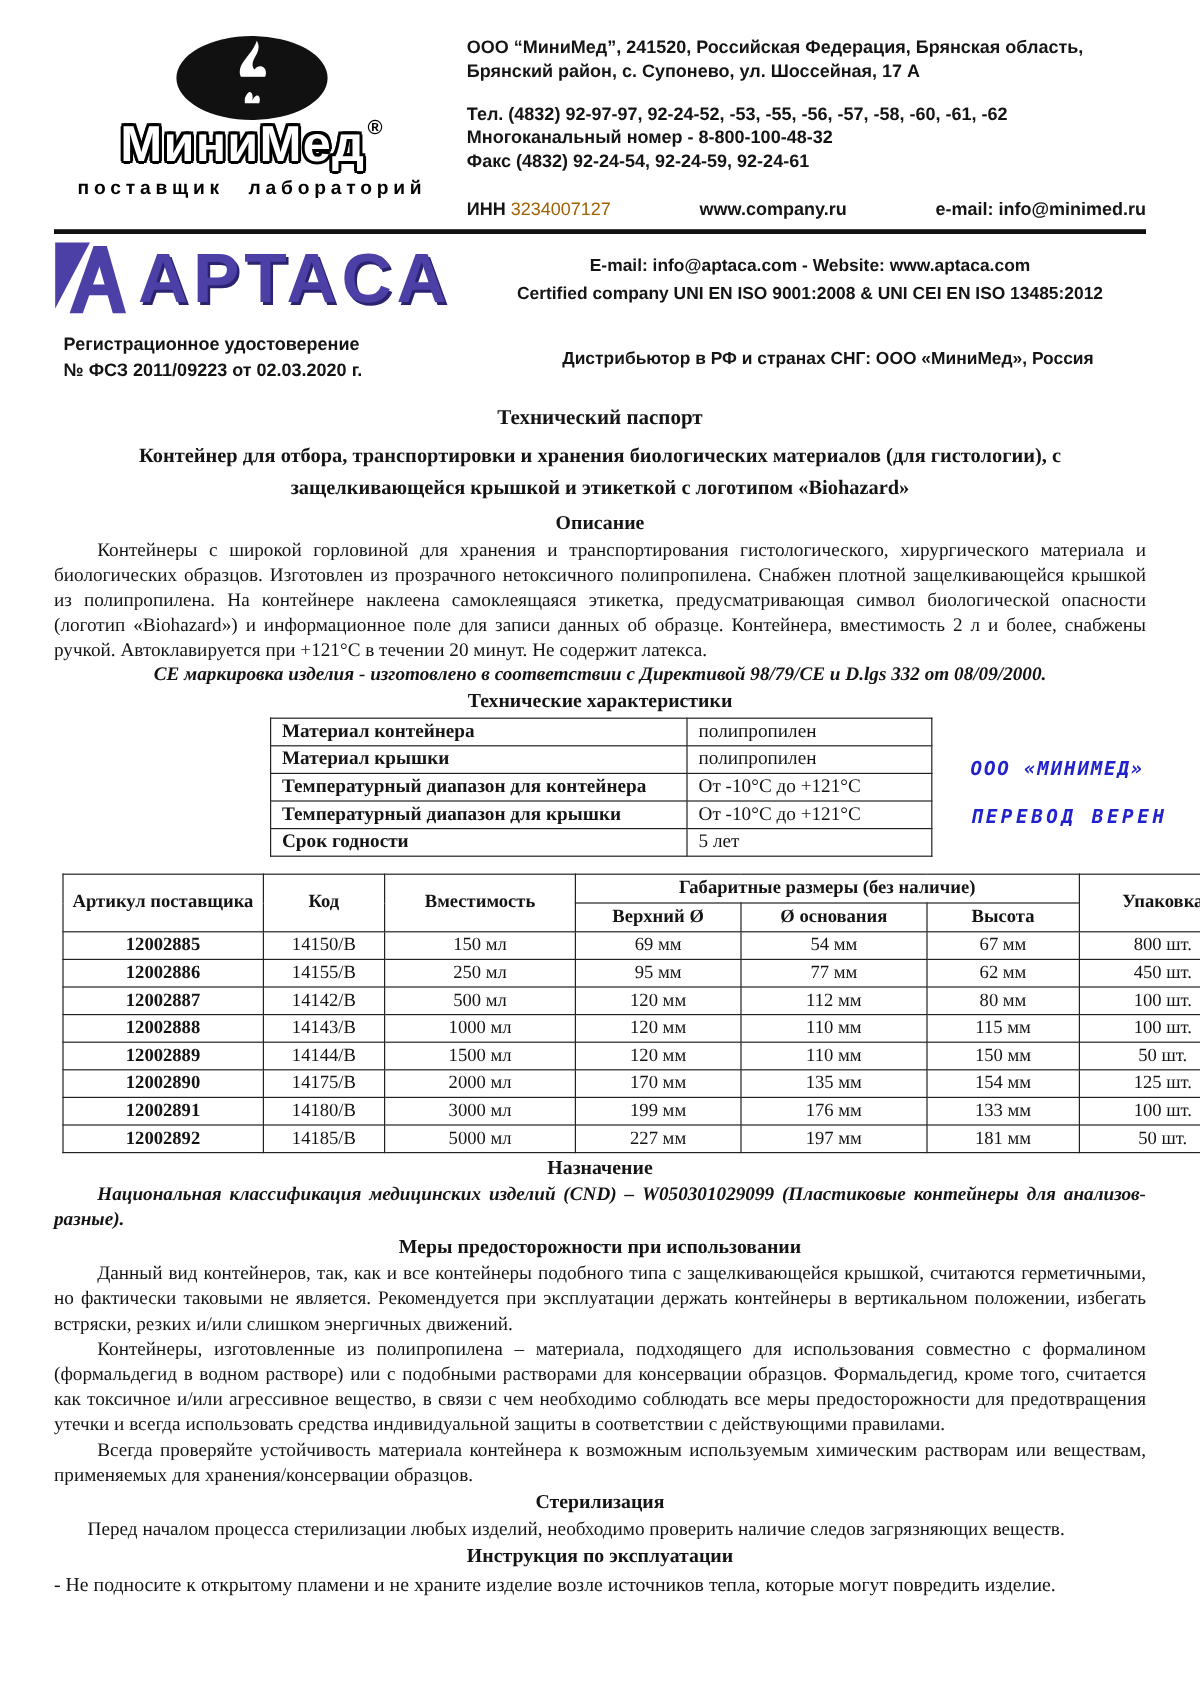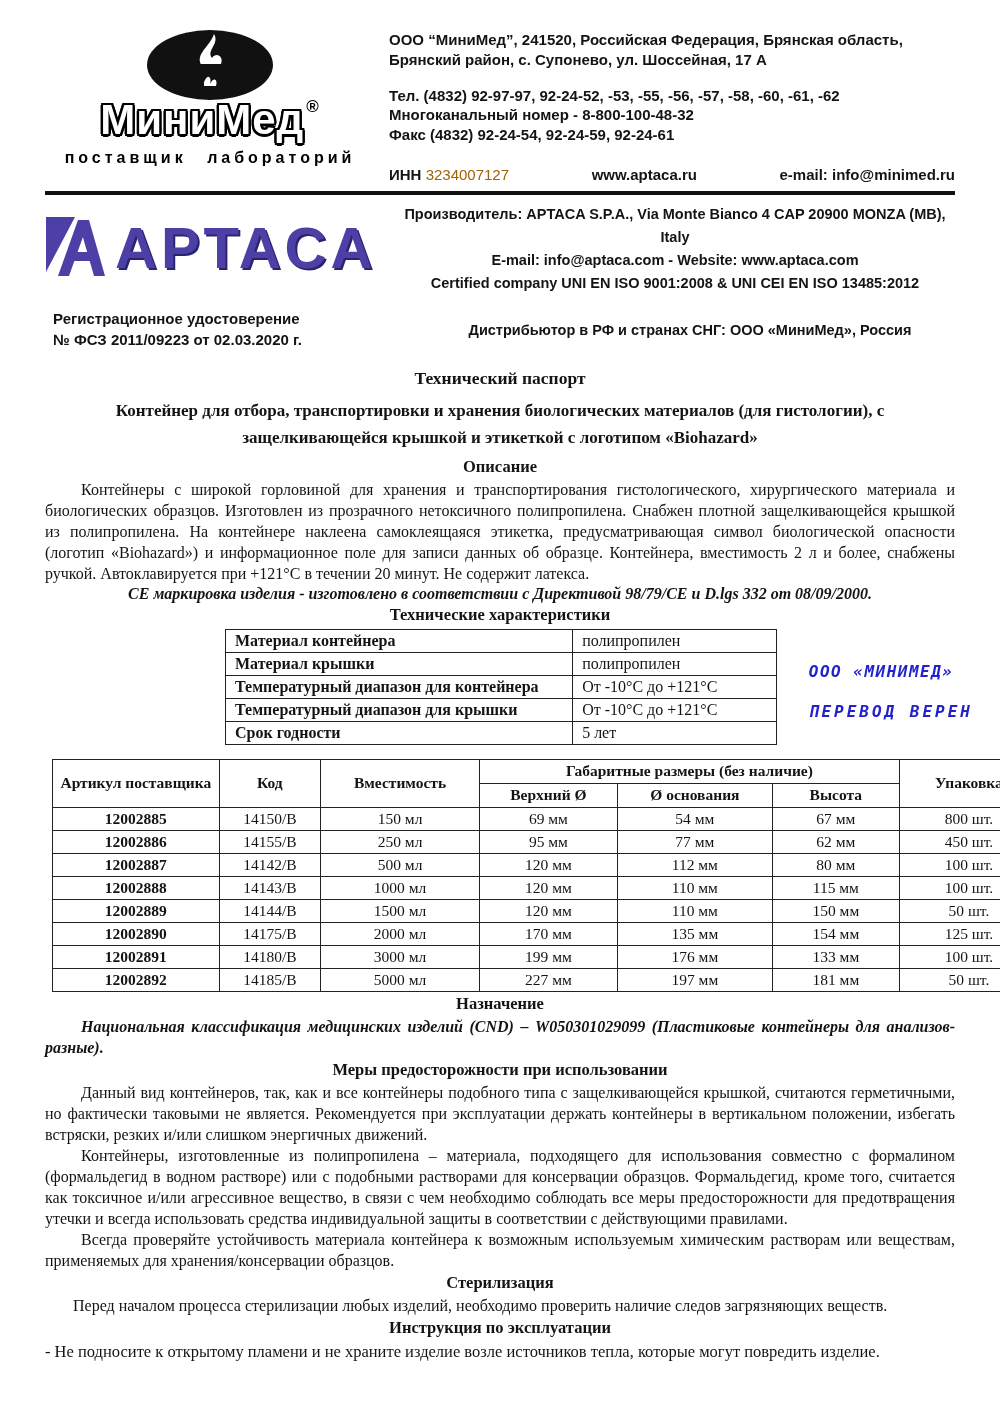--- a/index.html
+++ b/index.html
@@ -115,40 +115,39 @@
         <div>ООО “МиниМед”, 241520, Российская Федерация, Брянская область,</div>
         <div>Брянский район, с. Супонево, ул. Шоссейная, 17 А</div>
       </div>
       <div class="contact-group" style="margin-bottom:0;">
         <div>Тел. (4832) 92-97-97, 92-24-52, -53, -55, -56, -57, -58, -60, -61, -62</div>
         <div>Многоканальный номер - 8-800-100-48-32</div>
         <div>Факс (4832) 92-24-54, 92-24-59, 92-24-61</div>
       </div>
       <div class="inn-row">
         <span class="inn-cell"><span>ИНН</span> <span class="inn-num">3234007127</span></span>
-        <span>www.aptaca.ru</span>
+        <span>www.company.ru</span>
         <span>e-mail: info@minimed.ru</span>
       </div>
     </div>
   </div>
 
   <hr class="thick-rule">
 
   <div class="aptaca-row">
     <div class="aptaca-logo">
       <svg width="62" height="64" viewBox="0 0 62 64">
         <polygon points="1,1 30,1 1,56" fill="var(--aptaca)"></polygon>
         <polygon points="33,4 44,4 24,60 13,60" fill="var(--aptaca)"></polygon>
         <polygon points="33,4 44,4 60,60 49,60" fill="var(--aptaca)"></polygon>
         <polygon points="26,36 50,36 53,45 23,45" fill="var(--aptaca)"></polygon>
       </svg>
       <span class="aptaca-word">APTACA</span>
     </div>
     <div class="aptaca-info">
-      <div>Производитель: APTACA S.P.A., Via Monte Bianco 4 CAP 20900 MONZA (MB), Italy</div>
       <div>E-mail: info@aptaca.com - Website: www.aptaca.com</div>
       <div>Certified company UNI EN ISO 9001:2008 &amp; UNI CEI EN ISO 13485:2012</div>
     </div>
   </div>
 
   <div class="reg-row">
     <div class="reg-block">
       <div>Регистрационное удостоверение</div>
       <div>№ ФСЗ 2011/09223 от 02.03.2020 г.</div>
     </div>

